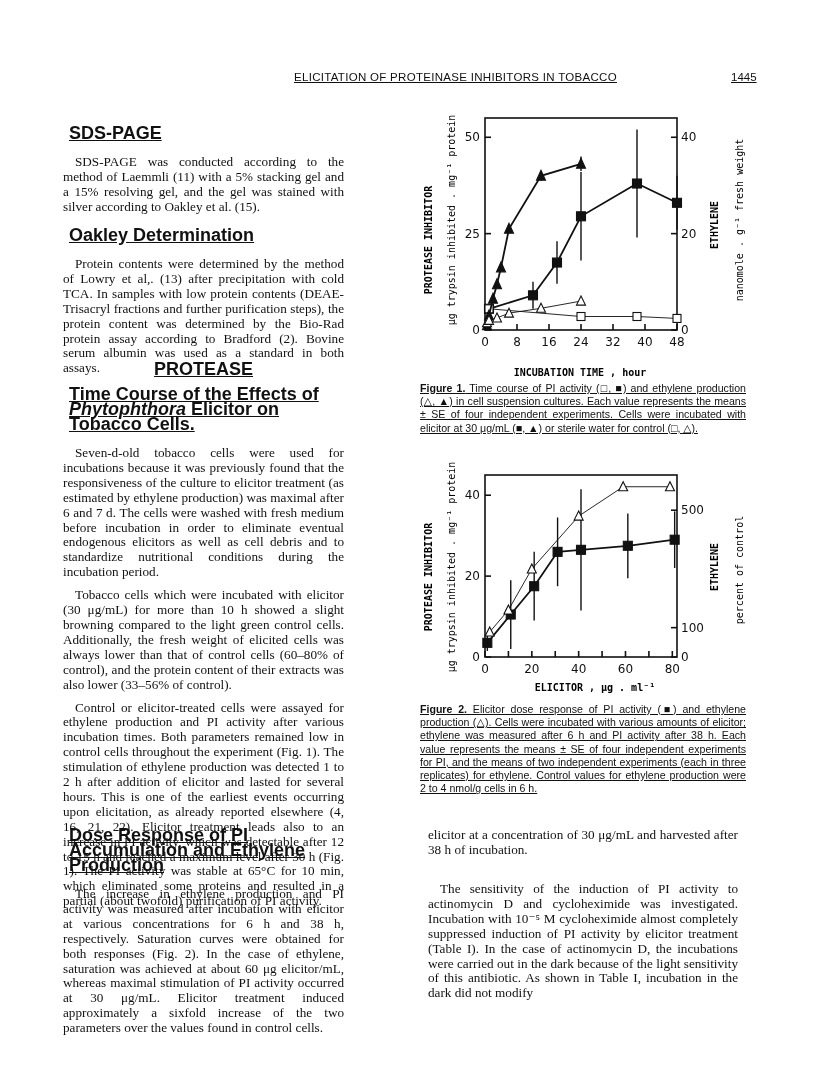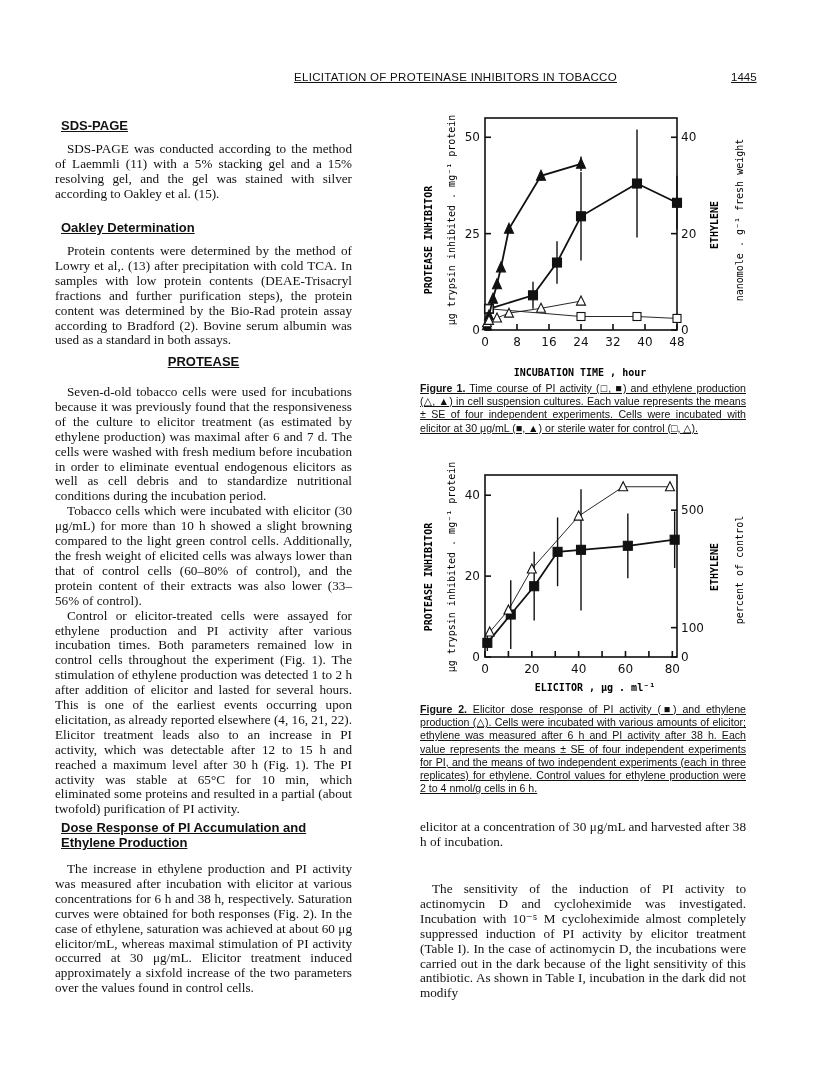--- a/index.html
+++ b/index.html
@@ -3,23 +3,23 @@
 <meta charset="utf-8">
 <style>
   html, body { margin: 0; padding: 0; background: #ffffff; }
   body { width: 816px; height: 1073px; position: relative; overflow: hidden; color: #111; }
   .serif { font-family: "Liberation Serif", "DejaVu Serif", serif; }
   .sans { font-family: "Liberation Sans", "DejaVu Sans", sans-serif; text-decoration: underline; }
   .running-head { position: absolute; top: 71px; left: 294px; font-size: 11.5px; letter-spacing: 0.3px; }
   .page-num { position: absolute; top: 71px; left: 731px; font-size: 11.5px; }
   .col-left { position: absolute; left: 55px; width: 297px; }
   .col-right { position: absolute; left: 420px; width: 326px; }
-  .h2 { font-weight: bold; font-size: 13px; line-height: 15px; margin: 6px; }
+  .h2 { font-weight: bold; font-size: 18px; line-height: 15px; margin: 14px; }
   .center { text-align: center; }
-  p.body { margin: 0; font-size: 13.2px; line-height: 14.9px; text-align: justify; text-indent: 12px; }
+  p.body { margin: 8px; font-size: 13.2px; line-height: 14.9px; text-align: justify; text-indent: 12px; }
   .caption { font-size: 10.6px; line-height: 13.2px; text-align: justify; margin: 0; }
   .caption b { font-weight: bold; }
   svg text { font-family: "DejaVu Sans", sans-serif; }
   .axlab { font-family: "DejaVu Sans Mono", monospace; font-size: 10px; font-weight: bold; }
 </style>
 </head>
 <body>
 
 <div class="running-head sans">ELICITATION OF PROTEINASE INHIBITORS IN TOBACCO</div>
 <div class="page-num sans">1445</div>
@@ -32,20 +32,21 @@
 <div class="col-left" style="top:214px;">
   <h3 class="h2 sans">Oakley Determination</h3>
   <p class="body serif" style="margin-top:9px;">Protein contents were determined by the method of Lowry et al,. (13) after precipitation with cold TCA. In samples with low protein contents (DEAE-Trisacryl fractions and further purification steps), the protein content was determined by the Bio-Rad protein assay according to Bradford (2). Bovine serum albumin was used as a standard in both assays.</p>
 </div>
 
 <div class="col-left center" style="top:348px;">
   <h3 class="h2 sans">PROTEASE</h3>
 </div>
 
 <div class="col-left" style="top:373px;">
+  <h3 class="h2 sans"><span>Time Course of the Effects of </span><i>Phytophthora</i><span> Elicitor on Tobacco Cells.</span></h3>
   <p class="body serif" style="margin-top:12px;">Seven-d-old tobacco cells were used for incubations because it was previously found that the responsiveness of the culture to elicitor treatment (as estimated by ethylene production) was maximal after 6 and 7 d. The cells were washed with fresh medium before incubation in order to eliminate eventual endogenous elicitors as well as cell debris and to standardize nutritional conditions during the incubation period.</p>
   <p class="body serif">Tobacco cells which were incubated with elicitor (30 μg/mL) for more than 10 h showed a slight browning compared to the light green control cells. Additionally, the fresh weight of elicited cells was always lower than that of control cells (60–80% of control), and the protein content of their extracts was also lower (33–56% of control).</p>
   <p class="body serif">Control or elicitor-treated cells were assayed for ethylene production and PI activity after various incubation times. Both parameters remained low in control cells throughout the experiment (Fig. 1). The stimulation of ethylene production was detected 1 to 2 h after addition of elicitor and lasted for several hours. This is one of the earliest events occurring upon elicitation, as already reported elsewhere (4, 16, 21, 22). Elicitor treatment leads also to an increase in PI activity, which was detectable after 12 to 15 h and reached a maximum level after 30 h (Fig. 1). The PI activity was stable at 65°C for 10 min, which eliminated some proteins and resulted in a partial (about twofold) purification of PI activity.</p>
 </div>
 
 <div class="col-left" style="top:814px;">
   <h3 class="h2 sans">Dose Response of PI Accumulation and Ethylene Production</h3>
   <p class="body serif" style="margin-top:12px;">The increase in ethylene production and PI activity was measured after incubation with elicitor at various concentrations for 6 h and 38 h, respectively. Saturation curves were obtained for both responses (Fig. 2). In the case of ethylene, saturation was achieved at about 60 μg elicitor/mL, whereas maximal stimulation of PI activity occurred at 30 μg/mL. Elicitor treatment induced approximately a sixfold increase of the two parameters over the values found in control cells.</p>
 </div>
 

